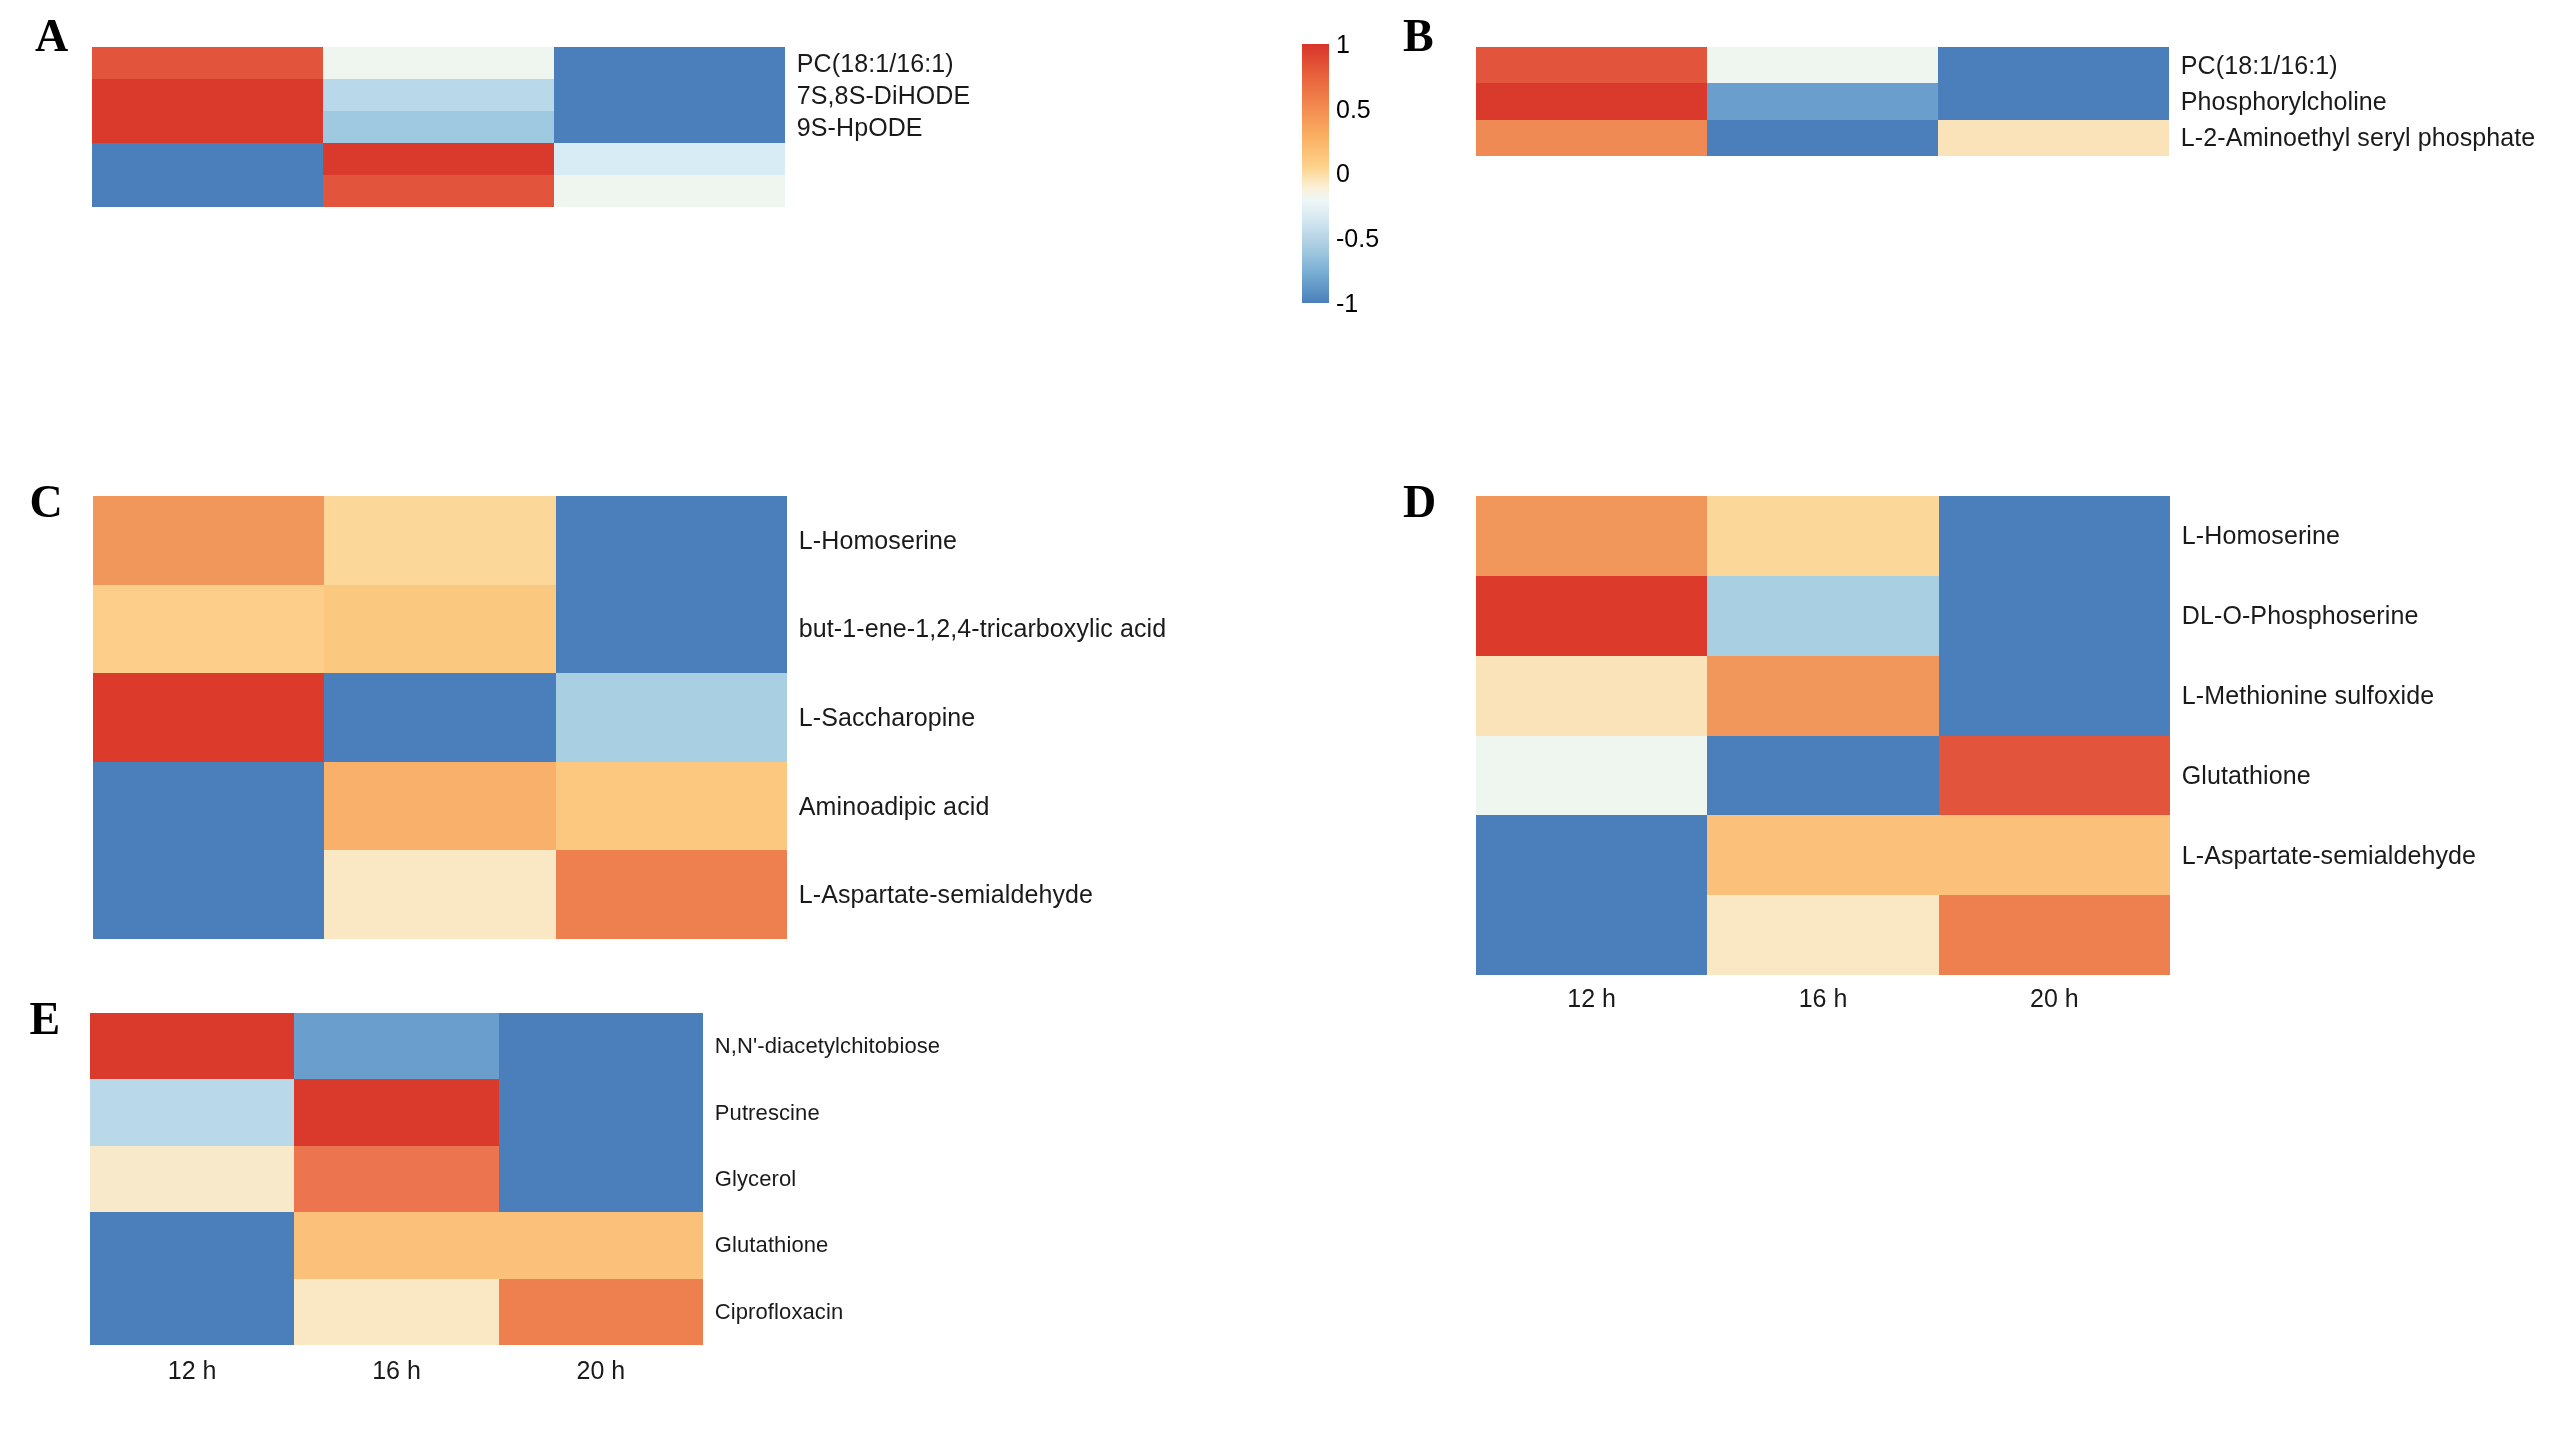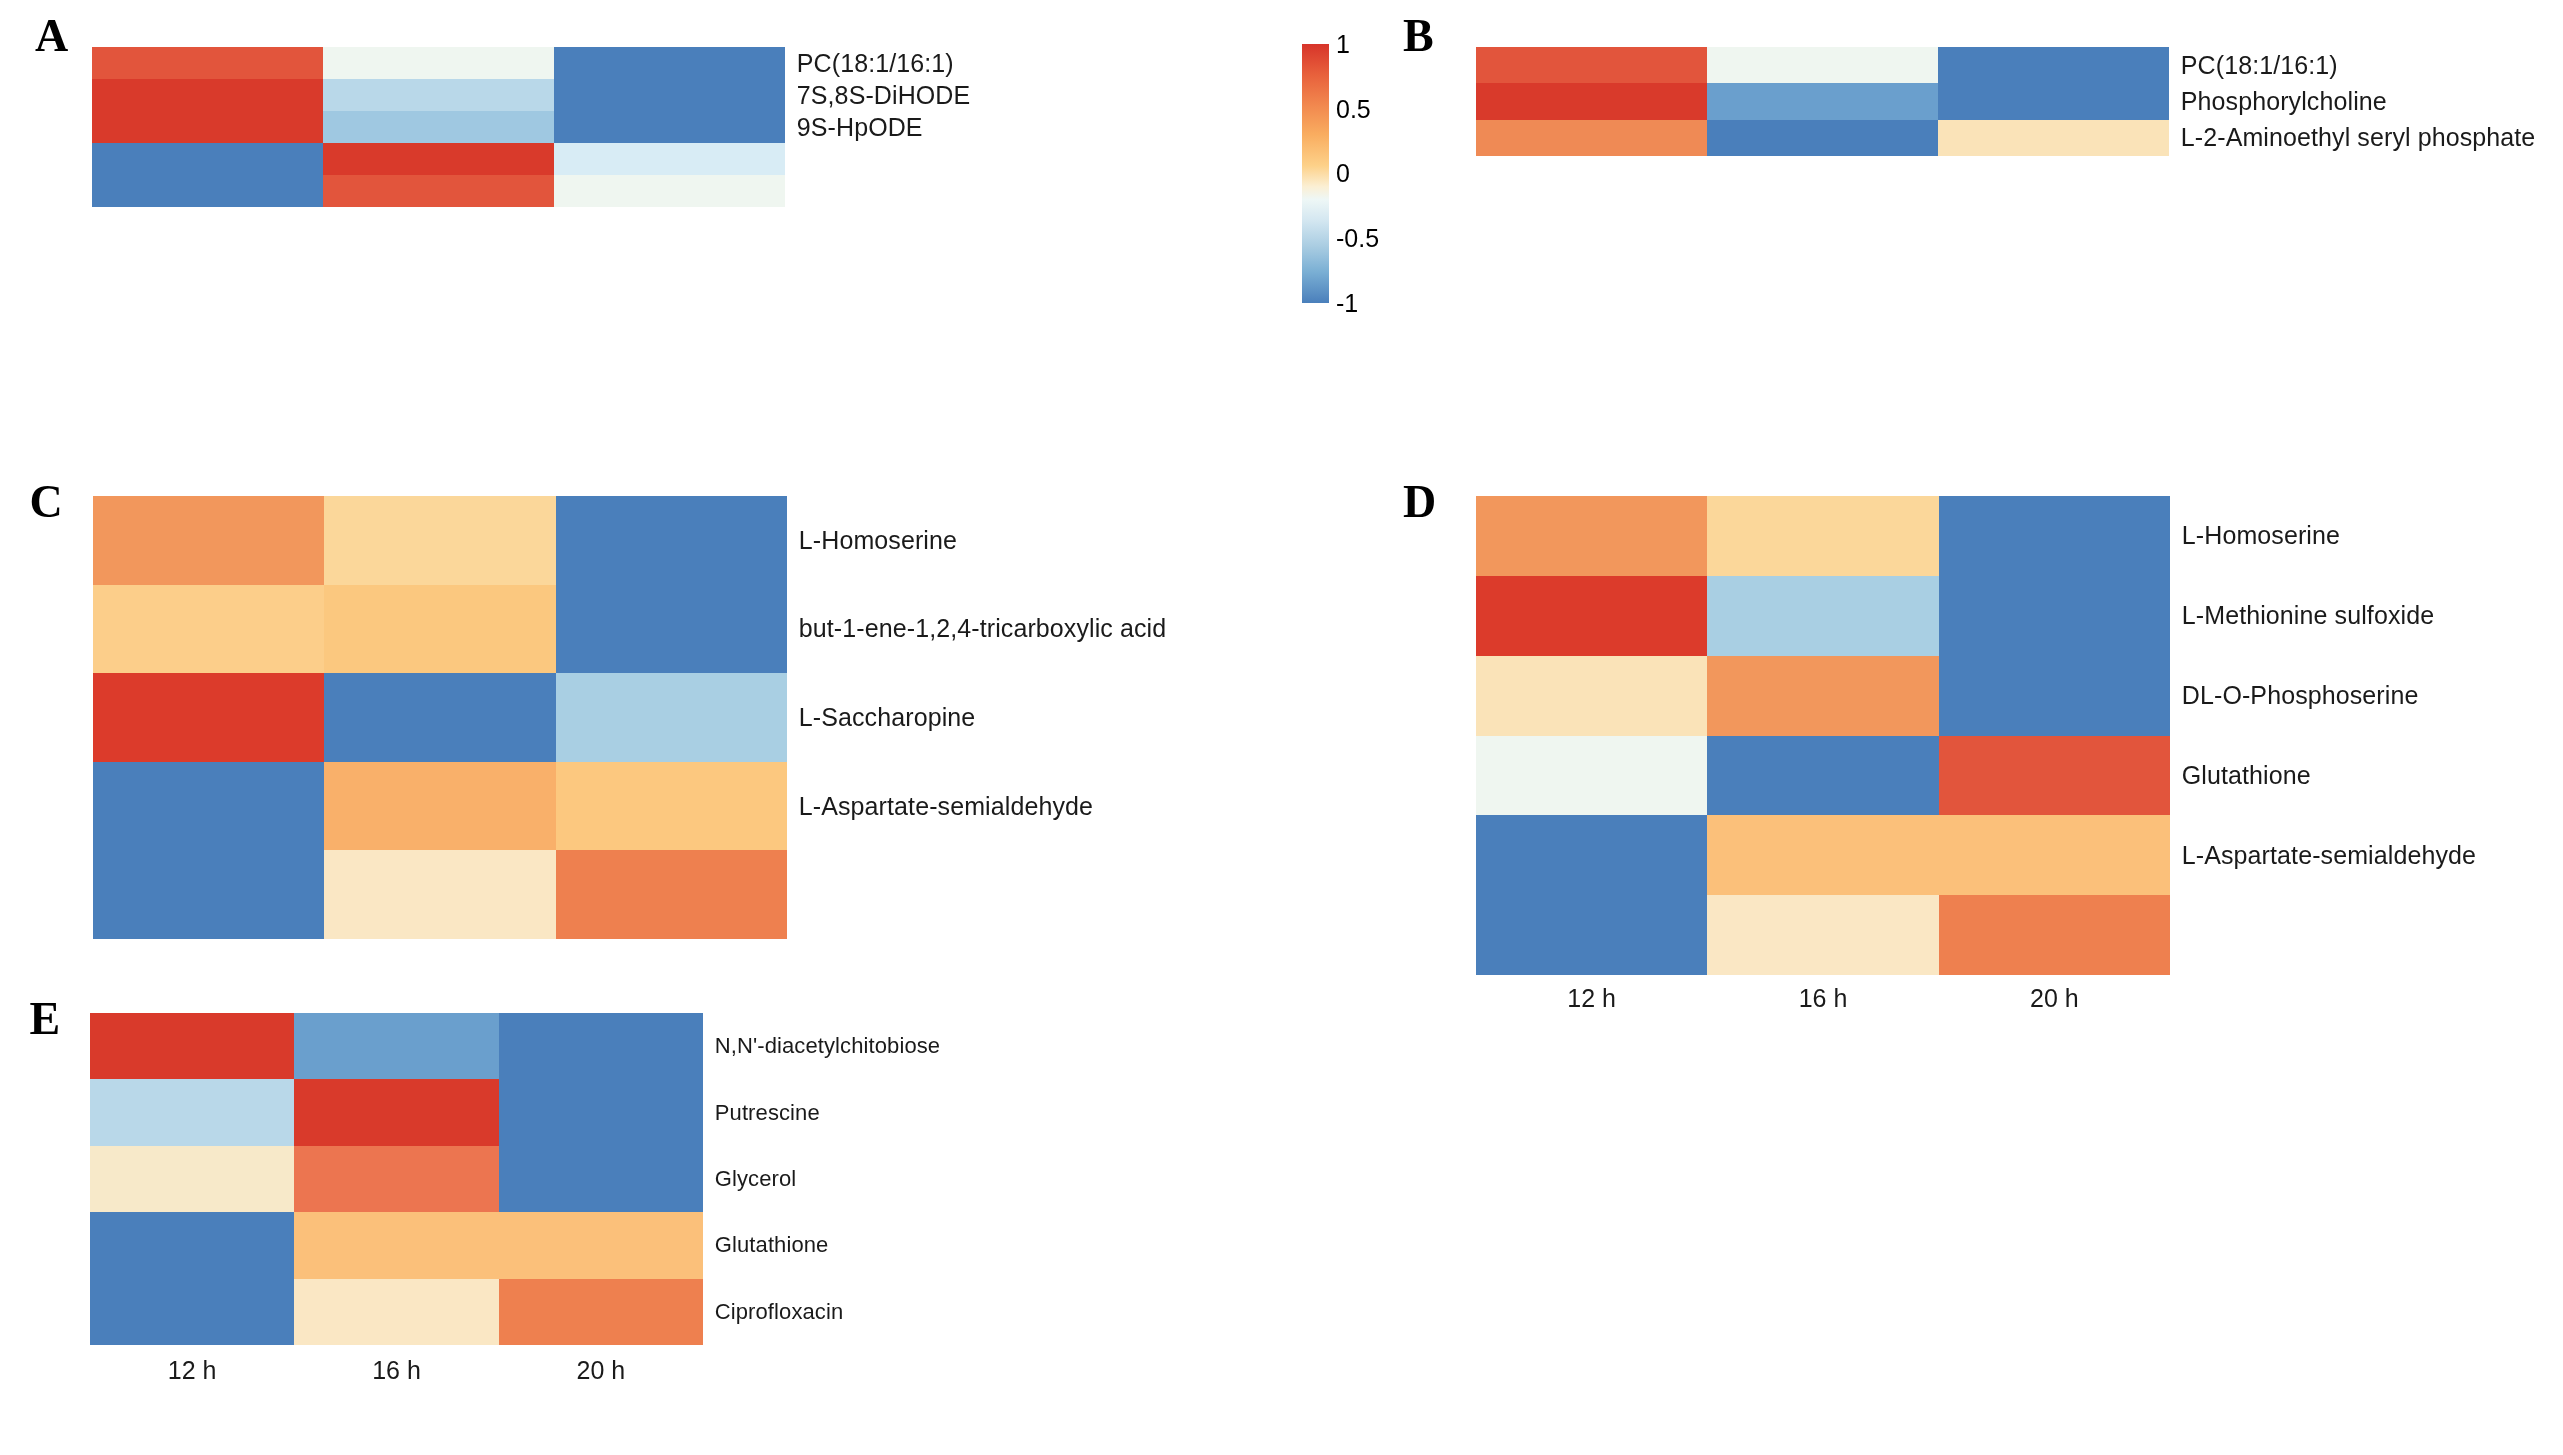--- a/index.html
+++ b/index.html
@@ -177,20 +177,21 @@
       <div class="cell" title="Aminoadipic acid / 20 h = 0.42" style="background: rgb(252, 200, 127);"></div>
       <div class="cell" title="L-Aspartate-semialdehyde / 12 h = -0.83" style="background: rgb(74, 127, 187);"></div>
       <div class="cell" title="L-Aspartate-semialdehyde / 16 h = 0.22" style="background: rgb(250, 231, 196);"></div>
       <div class="cell" title="L-Aspartate-semialdehyde / 20 h = 0.66" style="background: rgb(238, 128, 79);"></div>
     </div>
   <div class="rowlabels" id="rl-C" style="left:787px; top:496px; width:665px; height:443px;
               grid-template-rows:repeat(5,1fr);">
       <div class="rowlabel big">L-Homoserine</div>
       <div class="rowlabel big">but-1-ene-1,2,4-tricarboxylic acid</div>
       <div class="rowlabel big">L-Saccharopine</div>
+      <div class="rowlabel big">Aminoadipic acid</div>
       <div class="rowlabel big">L-Aspartate-semialdehyde</div>
     </div>
 </div>
 
 <div class="panel">
   <div class="panel-letter" style="left:1403px; top:479px;">D</div>
   <div class="grid" id="grid-D" style="left:1476px; top:496px; width:694px; height:479px;
               grid-template-columns:repeat(3,1fr); grid-template-rows:repeat(6,1fr);">
       <div class="cell" title="L-Homoserine / 12 h = 0.58" style="background: rgb(242, 151, 92);"></div>
       <div class="cell" title="L-Homoserine / 16 h = 0.32" style="background: rgb(251, 215, 154);"></div>
@@ -207,22 +208,22 @@
       <div class="cell" title="Glutathione / 12 h = -0.83" style="background: rgb(74, 127, 187);"></div>
       <div class="cell" title="Glutathione / 16 h = 0.48" style="background: rgb(251, 192, 122);"></div>
       <div class="cell" title="Glutathione / 20 h = 0.48" style="background: rgb(251, 192, 122);"></div>
       <div class="cell" title="L-Aspartate-semialdehyde / 12 h = -0.83" style="background: rgb(74, 127, 187);"></div>
       <div class="cell" title="L-Aspartate-semialdehyde / 16 h = 0.22" style="background: rgb(250, 231, 196);"></div>
       <div class="cell" title="L-Aspartate-semialdehyde / 20 h = 0.66" style="background: rgb(238, 128, 79);"></div>
     </div>
   <div class="rowlabels" id="rl-D" style="left:2170px; top:496px; width:384px; height:479px;
               grid-template-rows:repeat(6,1fr);">
       <div class="rowlabel big">L-Homoserine</div>
+      <div class="rowlabel big">DL-O-Phosphoserine</div>
       <div class="rowlabel big">L-Methionine sulfoxide</div>
-      <div class="rowlabel big">DL-O-Phosphoserine</div>
       <div class="rowlabel big">Glutathione</div>
       <div class="rowlabel big">L-Aspartate-semialdehyde</div>
     </div>
   <div class="collabels" id="cl-D" style="left:1476px; top:984px; width:694px; height:37px;
               grid-template-columns:repeat(3,1fr);">
       <div class="collabel">12 h</div>
       <div class="collabel">16 h</div>
       <div class="collabel">20 h</div>
     </div>
 </div>

